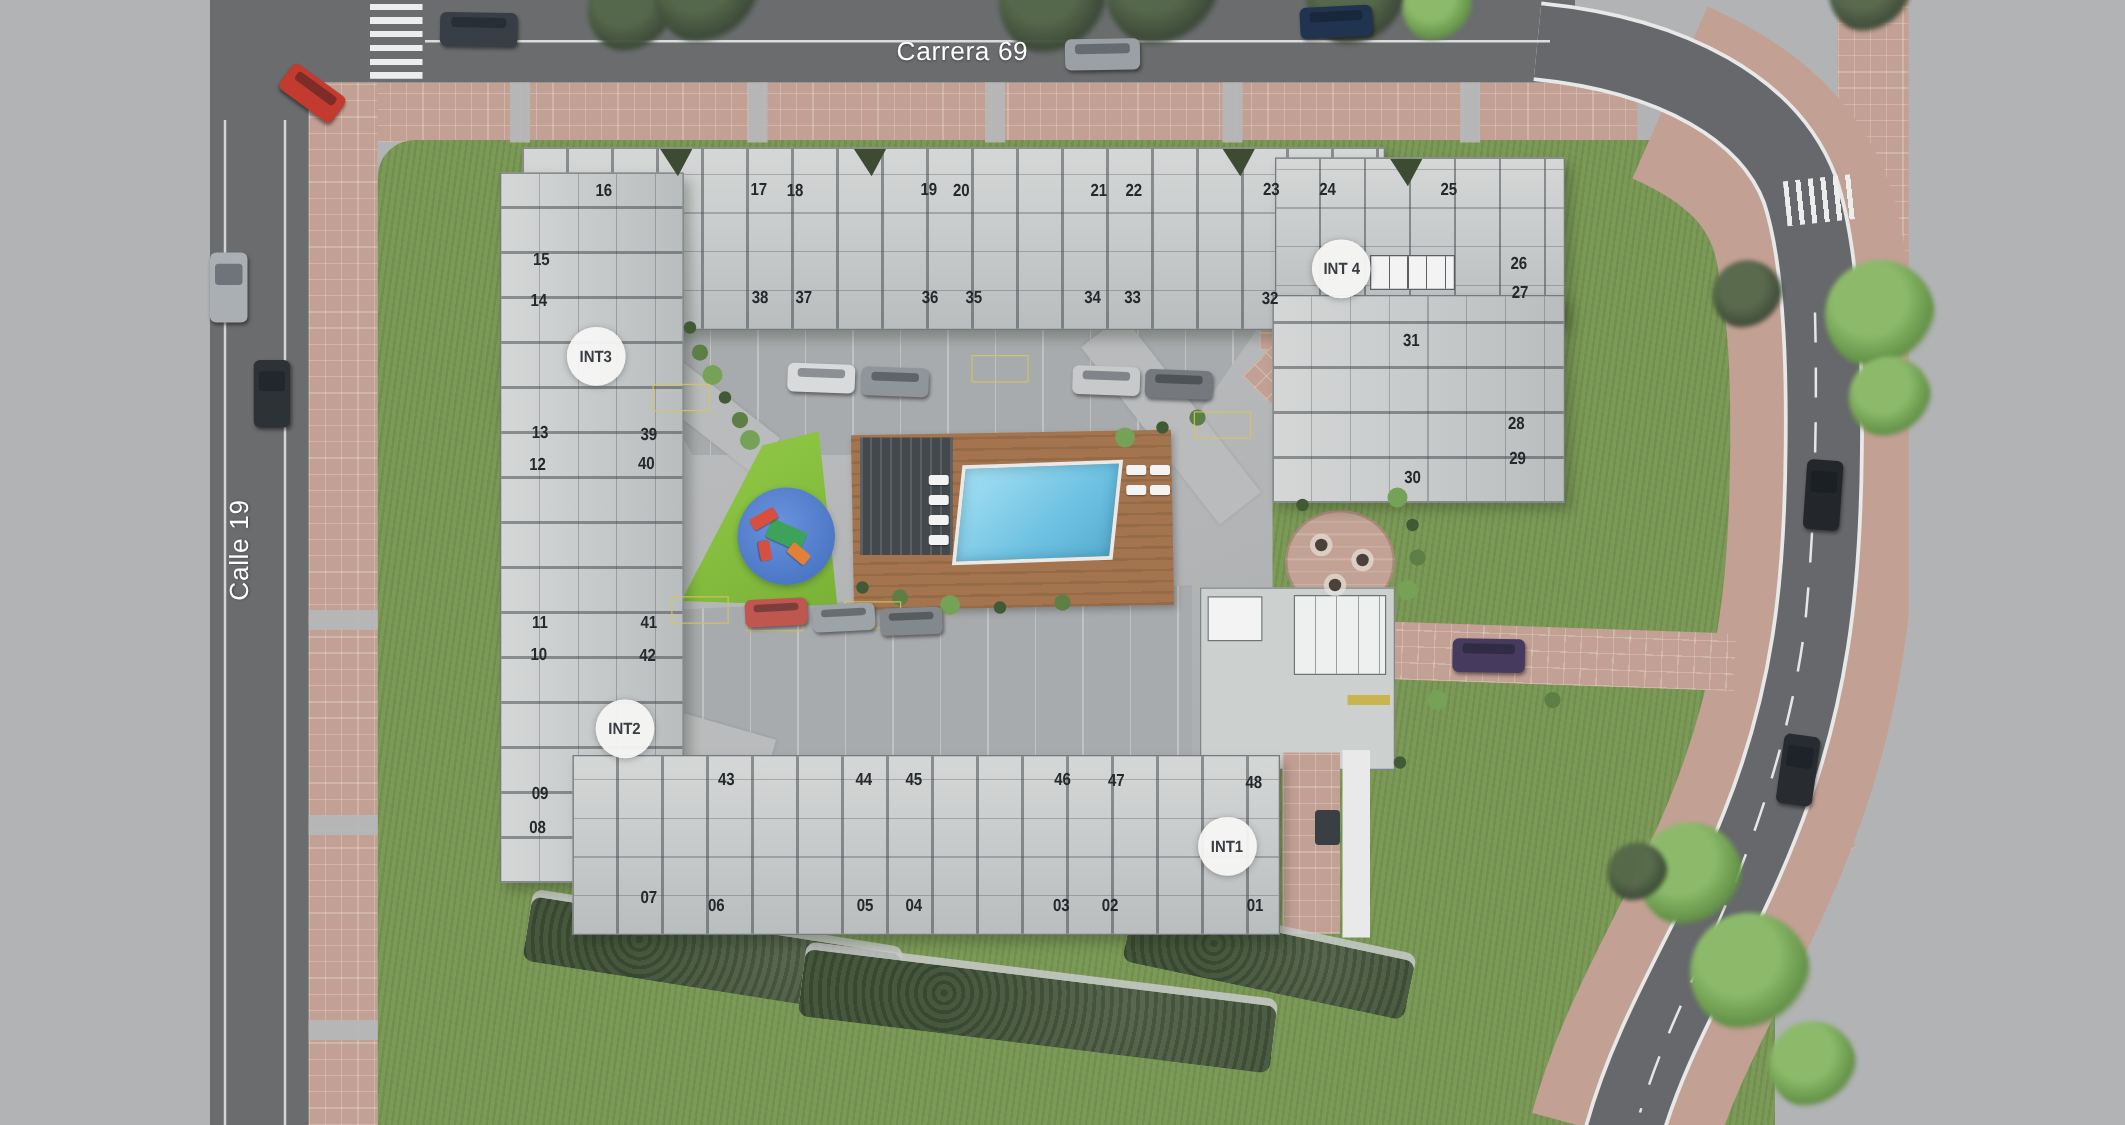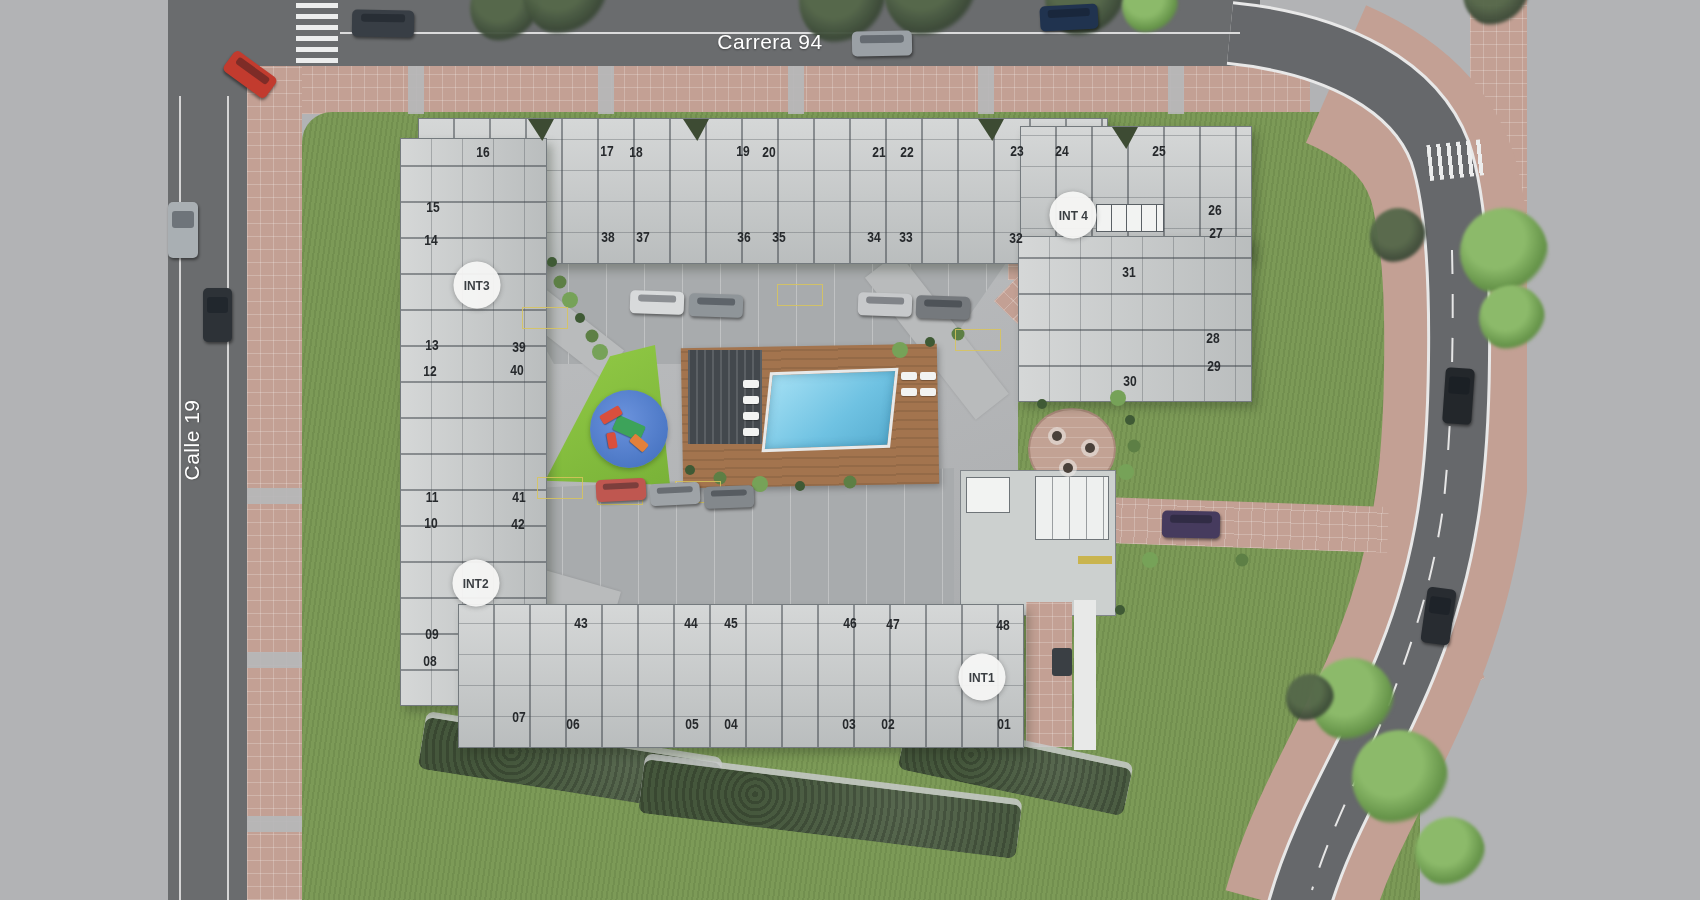--- a/index.html
+++ b/index.html
@@ -251,21 +251,21 @@
       <div class="car" style="left: 630px; top: 291px; width: 54px; height: 23px; background: rgb(216, 218, 219); transform: rotate(2deg);"></div>
       <div class="car" style="left: 689px; top: 294px; width: 54px; height: 23px; background: rgb(143, 149, 153); transform: rotate(2deg);"></div>
       <div class="car" style="left: 858px; top: 293px; width: 54px; height: 23px; background: rgb(199, 201, 203); transform: rotate(2deg);"></div>
       <div class="car" style="left: 916px; top: 296px; width: 54px; height: 23px; background: rgb(117, 121, 125); transform: rotate(2deg);"></div>
       <div class="car" style="left: 596px; top: 479px; width: 50px; height: 22px; background: rgb(191, 87, 80); transform: rotate(-3deg);"></div>
       <div class="car" style="left: 650px; top: 483px; width: 50px; height: 22px; background: rgb(158, 163, 167); transform: rotate(-3deg);"></div>
       <div class="car" style="left: 704px; top: 486px; width: 50px; height: 22px; background: rgb(131, 136, 140); transform: rotate(-2deg);"></div>
     </div>
 
   <div class="street-label" style="left:700px;top:30px;width:140px;">
-    <span>Carrera 94</span>
+    <span>Carrera 69</span>
   </div>
   <div class="street-label" style="left:115px;top:425px;width:160px;height:30px;transform:rotate(-90deg);">
     <span>Calle 19</span>
   </div>
   <div id="units" class="abs" style="left:0;top:0;width:100%;height:100%;pointer-events:none;">
       <div class="unit-label" style="left: 483px; top: 152px;">16</div>
       <div class="unit-label" style="left: 607px; top: 151px;">17</div>
       <div class="unit-label" style="left: 636px; top: 152px;">18</div>
       <div class="unit-label" style="left: 743px; top: 151px;">19</div>
       <div class="unit-label" style="left: 769px; top: 152px;">20</div>
@@ -313,21 +313,21 @@
       <div class="unit-label" style="left: 888px; top: 724px;">02</div>
       <div class="unit-label" style="left: 1004px; top: 724px;">01</div>
     </div>
   <div id="markers" class="abs" style="left:0;top:0;width:100%;height:100%;pointer-events:none;">
       <div class="int-marker" style="left: 477px; top: 285px;">
         <span>INT3</span>
       </div>
       <div class="int-marker" style="left: 1073px; top: 215px;">
         <span>INT 4</span>
       </div>
-      <div class="int-marker" style="left: 476px; top: 583px;">
+      <div class="int-marker" style="left: 500px; top: 583px;">
         <span>INT2</span>
       </div>
       <div class="int-marker" style="left: 982px; top: 677px;">
         <span>INT1</span>
       </div>
     </div>
 
 </div>
 
 </body></html>

